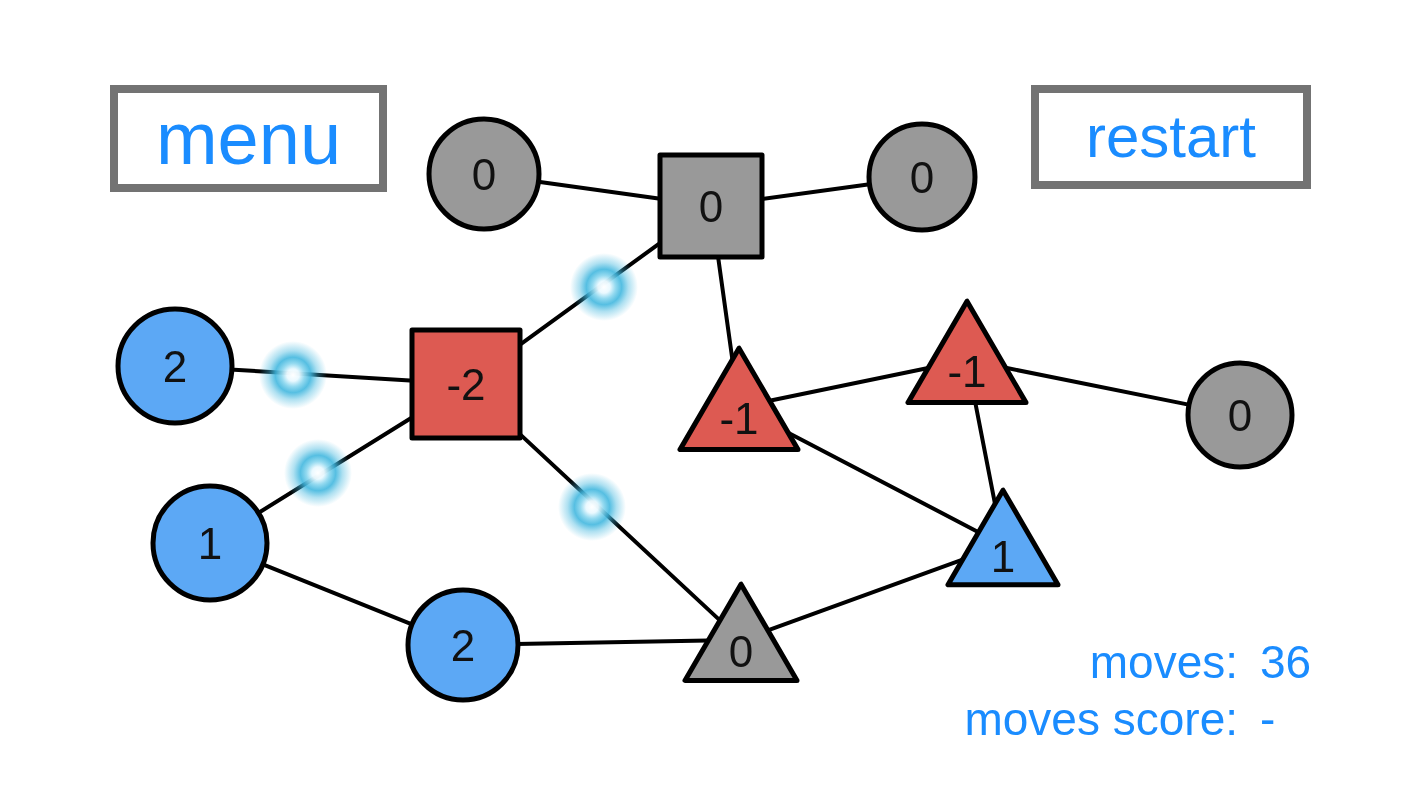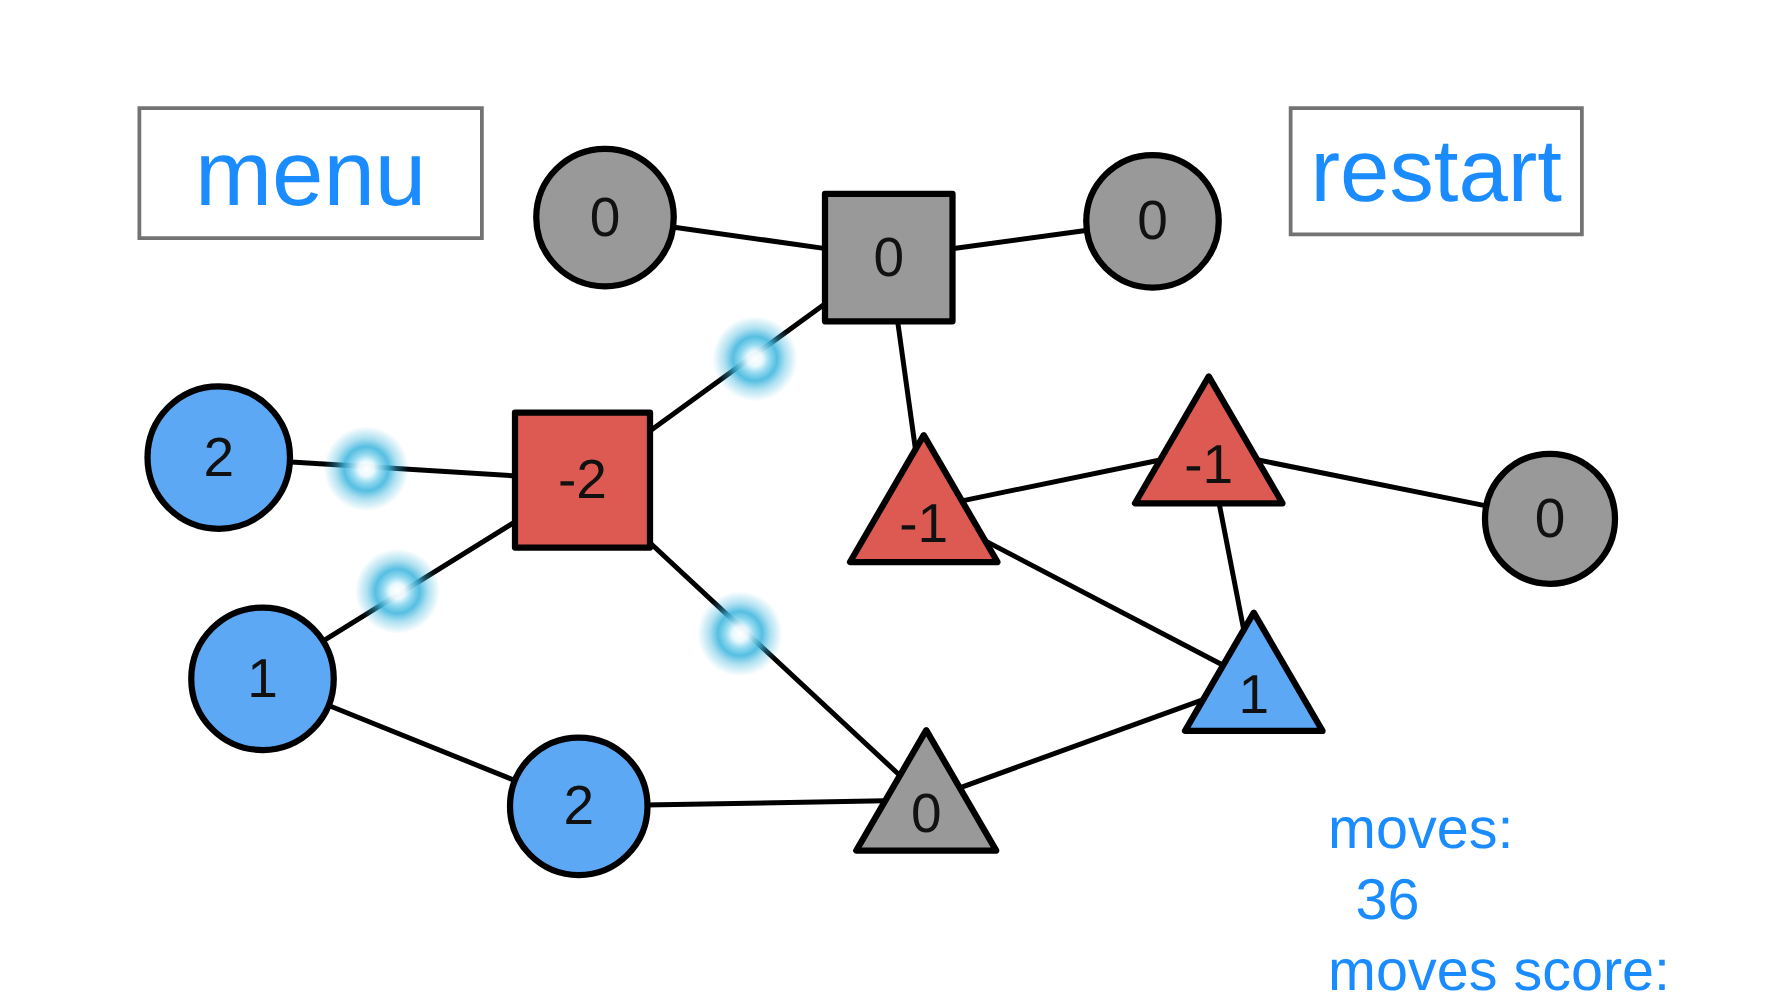--- a/index.html
+++ b/index.html
@@ -25,21 +25,21 @@
     position: absolute;
     left: 0;
     top: 0;
     width: 1414px;
     height: 800px;
     display: block;
   }
   .hud-button {
     position: absolute;
     box-sizing: border-box;
-    border: 3px solid #737373;
+    border: 8px solid #737373;
     background: #ffffff;
     color: #1a8cff;
     font-family: "Liberation Sans", sans-serif;
     font-weight: 300;
     display: flex;
     align-items: center;
     justify-content: center;
     letter-spacing: 0px;
     cursor: pointer;
     user-select: none;
@@ -48,42 +48,41 @@
   #menu-button {
     left: 110px;
     top: 85px;
     width: 277px;
     height: 107px;
     font-size: 74px;
   }
   #restart-button {
     left: 1031px;
     top: 85px;
-    width: 236px;
+    width: 280px;
     height: 104px;
-    font-size: 71px;
+    font-size: 60px;
   }
   #score-panel {
     position: absolute;
     right: 78px;
     top: 634px;
     color: #1a8cff;
     font-family: "Liberation Sans", sans-serif;
     font-weight: 300;
     font-size: 46px;
     line-height: 57px;
     text-align: right;
     user-select: none;
   }
   .score-row {
     display: flex;
     justify-content: flex-end;
     align-items: baseline;
     white-space: pre;
-    flex-direction: column;
   }
   .score-label { display: inline-block; }
   .score-value {
     display: inline-block;
     min-width: 76px;
     text-align: left;
     padding-left: 22px;
   }
   .node-label {
     font-family: "Liberation Sans", sans-serif;

